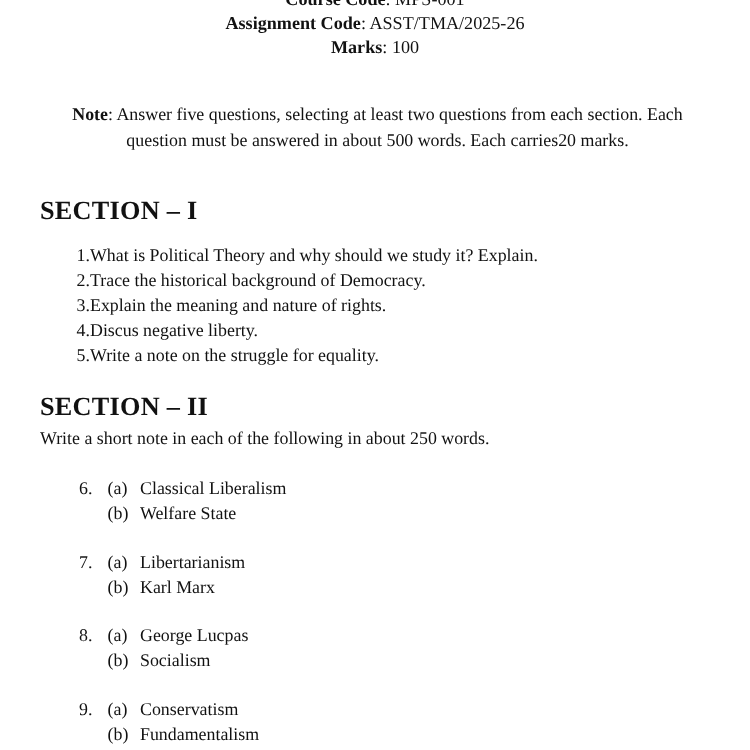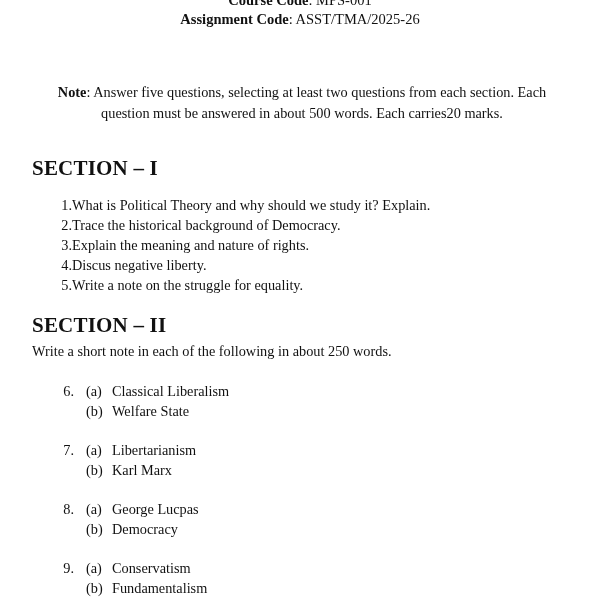--- a/index.html
+++ b/index.html
@@ -134,20 +134,23 @@
 
 <div class="page">
 
   <div class="doc-header">
     <div class="hline">
       <span class="lbl">Course Code</span><span class="val">: </span><span class="val">MPS-001</span>
     </div>
     <div class="hline">
       <span class="lbl">Assignment Code</span><span class="val">: </span><span class="val">ASST/TMA/2025-26</span>
     </div>
+    <div class="hline">
+      <span class="lbl">Marks</span><span class="val">: </span><span class="val">100</span>
+    </div>
   </div>
 
   <div class="note-block">
     <span class="lbl">Note</span><span>: </span><span class="note-body">Answer five questions, selecting at least two questions from each section. Each question must be answered in about 500 words. Each carries20 marks.</span>
   </div>
 
   <div class="section-heading" id="section-1-heading">SECTION – I</div>
 
   <div class="q-list">
     <div class="q-row">
@@ -206,21 +209,21 @@
 
     <div class="pair-block">
       <div class="pair-row">
         <span class="pair-num">8.</span>
         <span class="pair-letter">(a)</span>
         <span class="pair-text">George Lucpas</span>
       </div>
       <div class="pair-row">
         <span class="pair-num"></span>
         <span class="pair-letter">(b)</span>
-        <span class="pair-text">Democracy</span>
+        <span class="pair-text">Socialism</span>
       </div>
     </div>
 
     <div class="pair-block">
       <div class="pair-row">
         <span class="pair-num">9.</span>
         <span class="pair-letter">(a)</span>
         <span class="pair-text">Conservatism</span>
       </div>
       <div class="pair-row">

